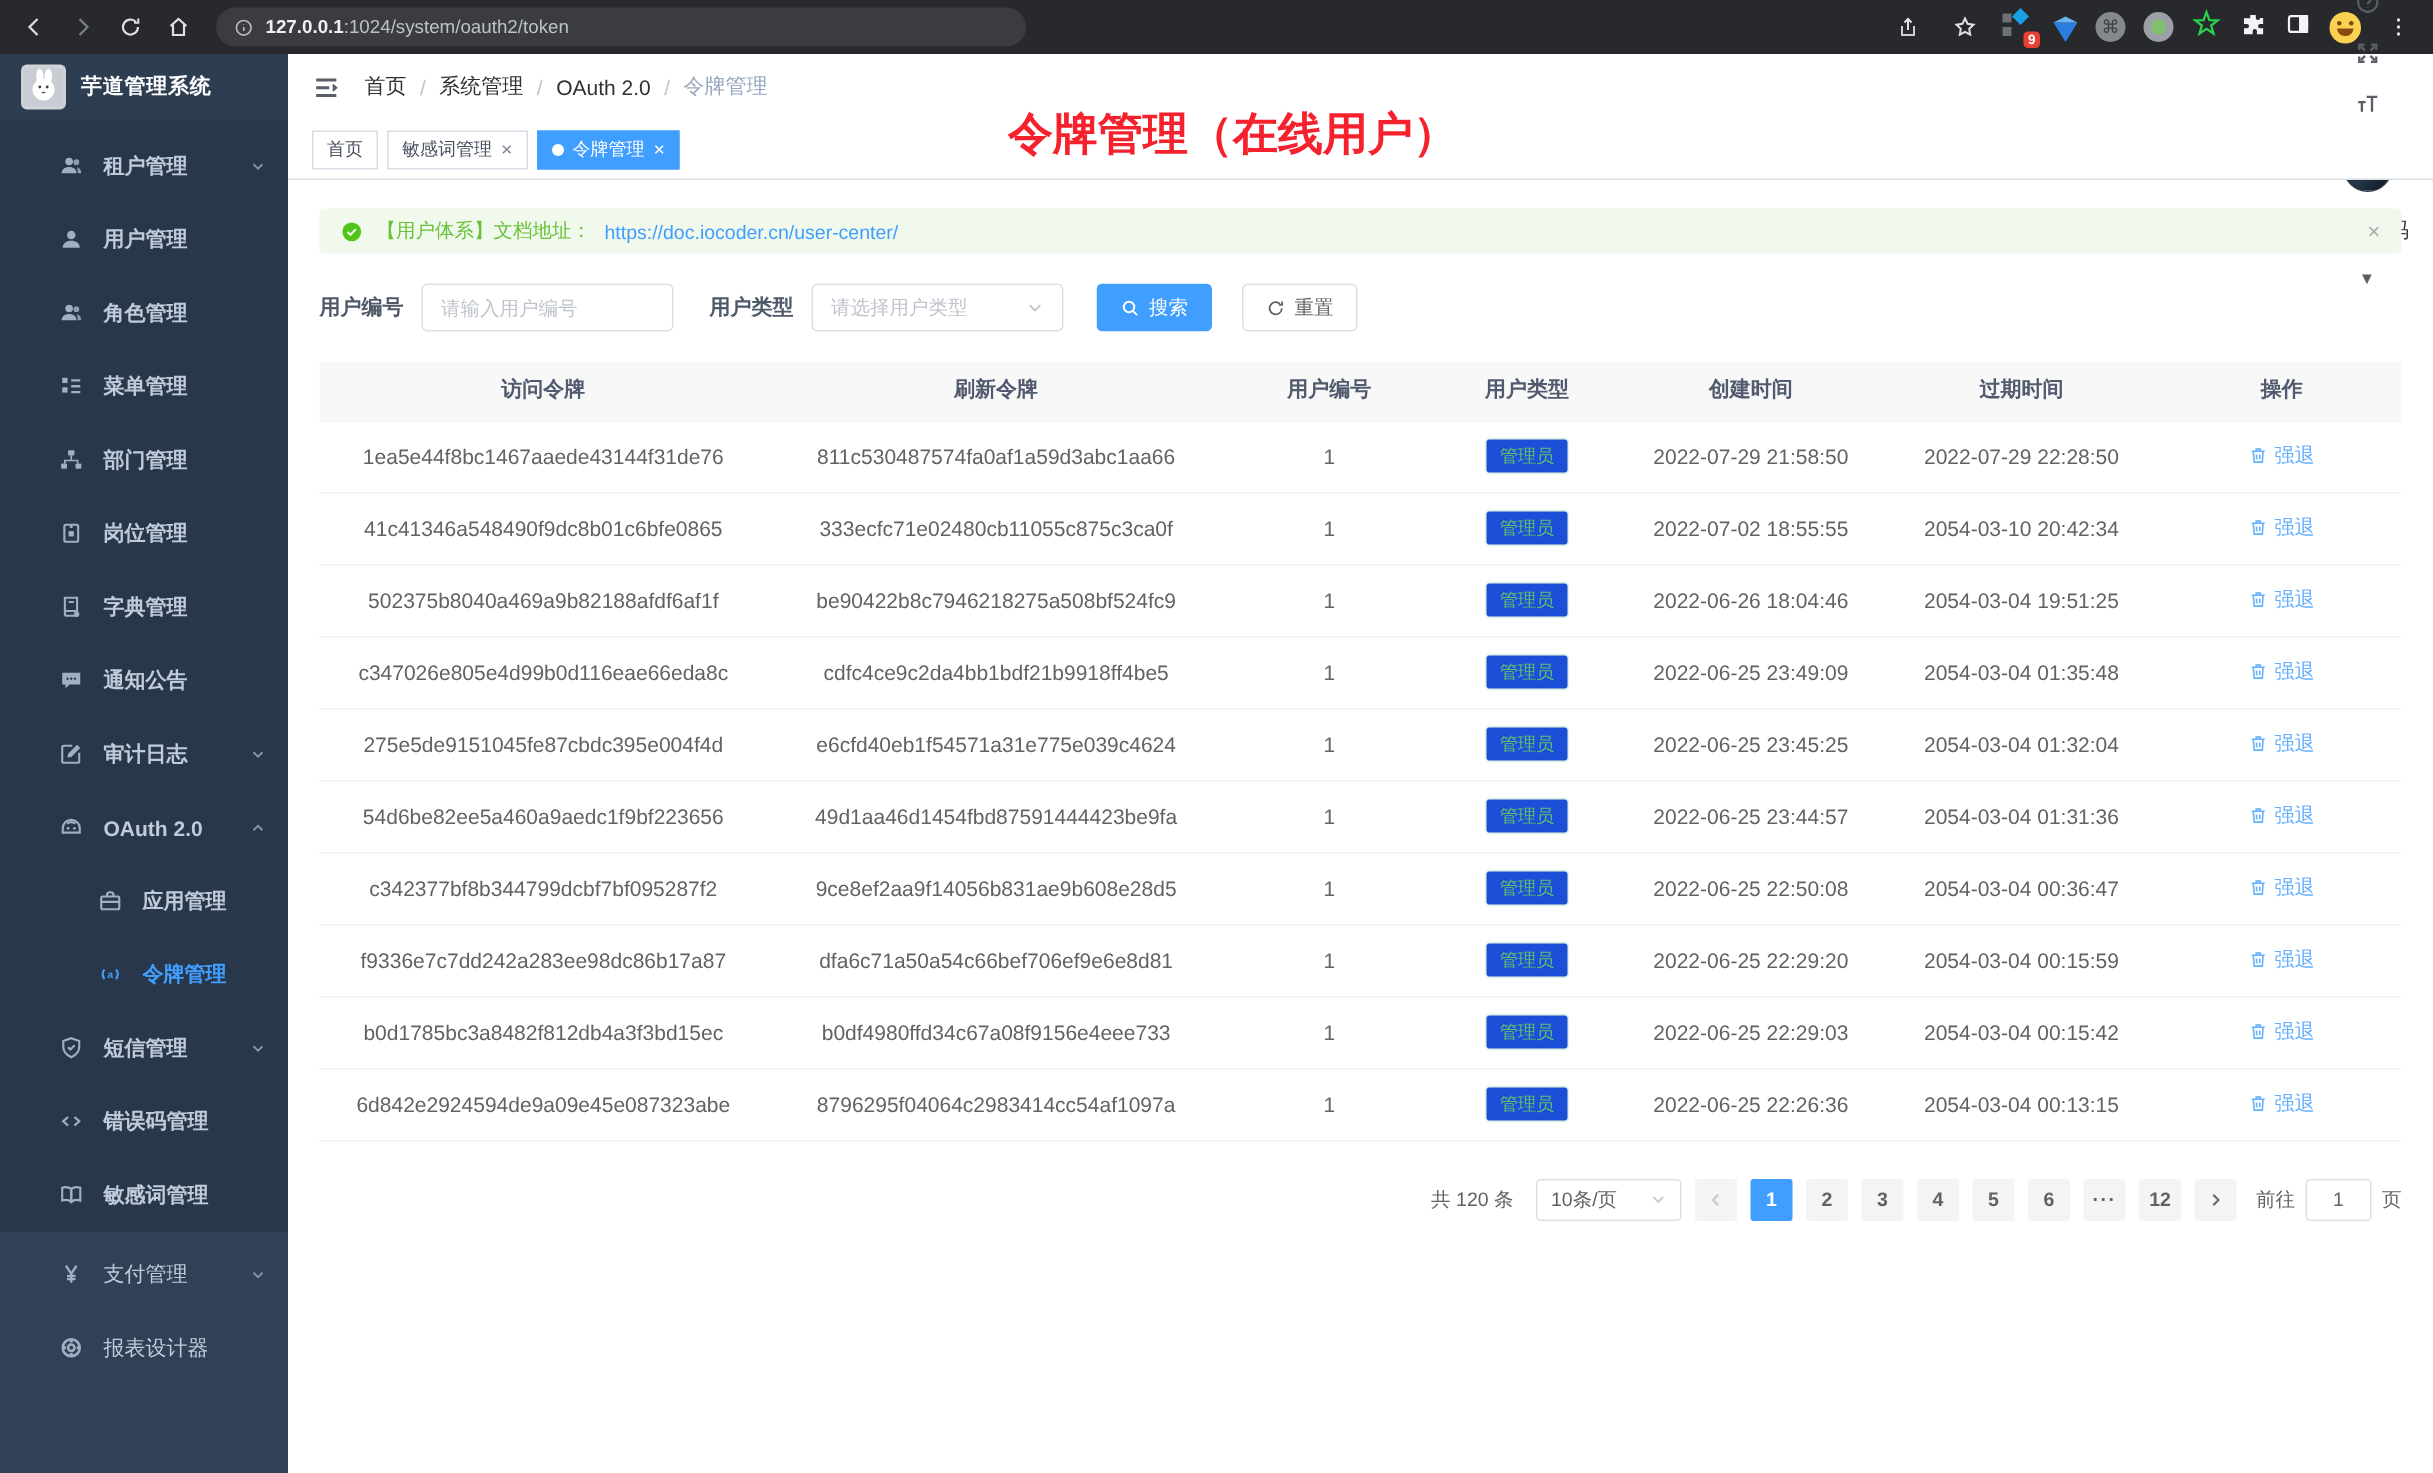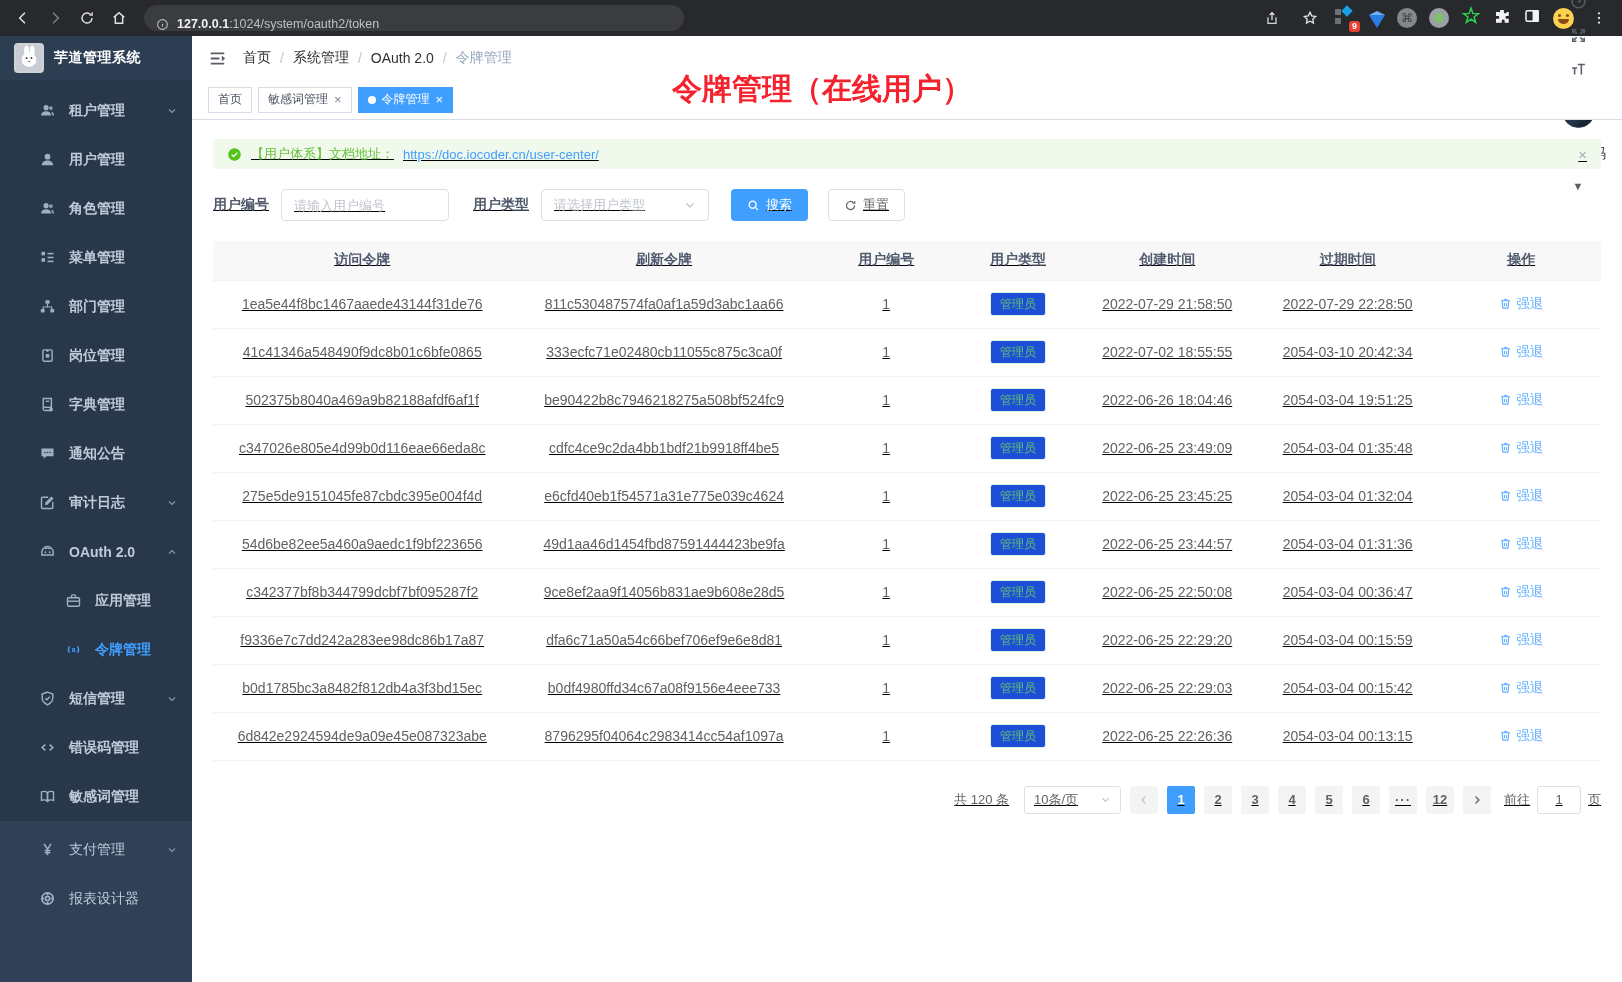--- a/index.html
+++ b/index.html
@@ -3,21 +3,21 @@
 <meta charset="utf-8">
 <style>
   * { margin:0; padding:0; box-sizing:border-box; }
   html,body { width:1622px; height:982px; overflow:hidden; font-family:"Liberation Sans", sans-serif; background:#fff; }
 
   
   .browser-bar { height:36px; background:#28292c; display:flex; align-items:center; padding:0 10px; gap:6px; }
   .bicon { width:26px; height:26px; display:flex; align-items:center; justify-content:center; color:#dfe1e5; border-radius:50%; flex:none; }
   .bicon svg { width:16px; height:16px; }
   .bicon.dim { color:#7d8083; }
-  .url-pill { height:26px; background:#3b3c40; border-radius:13px; display:flex; align-items:flex-end; padding:0 12px; gap:8px; margin-left:6px; width:540px; }
+  .url-pill { height:26px; background:#3b3c40; border-radius:13px; display:flex; align-items:center; padding:0 12px; gap:8px; margin-left:6px; width:540px; }
   .url-pill svg { width:13px; height:13px; color:#b6b9bd; flex:none; }
   .url-text { font-size:12.5px; color:#bdc1c6; white-space:nowrap; }
   .url-text b { color:#eef0f2; font-weight:700; }
   .chrome-right { margin-left:auto; display:flex; align-items:center; gap:12px; }
   .ext-badge { position:relative; width:22px; height:22px; }
   .ext-badge .sq1,.ext-badge .sq2 { position:absolute; width:6px; height:6px; background:#6e7174; }
   .ext-badge .sq1{ left:0; top:2px; } .ext-badge .sq2{ left:0; top:11px; }
   .ext-badge .dia { position:absolute; left:8px; top:0; width:8px; height:8px; background:#19a1e6; transform:rotate(45deg); }
   .ext-badge .badge { position:absolute; right:-3px; bottom:-3px; background:#e94235; color:#fff; font-size:9px; font-weight:700; border-radius:3px; padding:1px 3px; line-height:1; }
   .gem { width:0; height:0; border-left:8px solid transparent; border-right:8px solid transparent; border-top:13px solid #2a7de1; position:relative; }
@@ -69,21 +69,21 @@
 
   .tabbar { height:40px; border-bottom:1px solid #d8dce5; display:flex; align-items:center; padding:0 16px; gap:6px; background:#fff; flex:none; }
   .tab { height:26px; border:1px solid #d8dce5; background:#fff; padding:0 9px; font-size:12px; color:#495060; display:inline-flex; align-items:center; gap:6px; cursor:pointer; }
   .tab .tclose { font-size:13px; color:#7d8695; line-height:1; }
   .tab.active { background:#409eff; border-color:#409eff; color:#fff; }
   .tab.active .tclose { color:#fff; }
   .tab .dot { width:8px; height:8px; border-radius:50%; background:#fff; }
 
   .annotation { position:absolute; left:480px; top:33px; font-size:30px; font-weight:700; color:#f5222d; z-index:20; pointer-events:none; white-space:nowrap; }
 
-  .content { padding:19px 21px 0 21px; flex:1; overflow:hidden;text-decoration:underline; }
+  .content { padding:19px 21px 0 21px; flex:1; overflow:hidden; }
 
   .alert { height:30px; background:#f0f9eb; border-radius:3px; display:flex; align-items:center; padding:0 14px; gap:9px; font-size:13px; }
   .alert svg { width:15px; height:15px; color:#52c41a; flex:none; }
   .alert-msg { color:#67c23a; }
   .alert-link { color:#409eff; text-decoration:none; }
   .alert-close { margin-left:auto; color:#a7adb5; font-size:15px; cursor:pointer; }
 
   .filter-row { display:flex; align-items:center; margin-top:20px; gap:10px; font-size:14px; }
   .f-label { color:#4e5969; font-weight:700; margin-right:2px; }
   .f-input, .f-select { width:168px; height:32px; border:1px solid #dcdfe6; border-radius:4px; background:#fff; font-size:13px; color:#606266; padding:0 12px; font-family:"Liberation Sans",sans-serif; }

